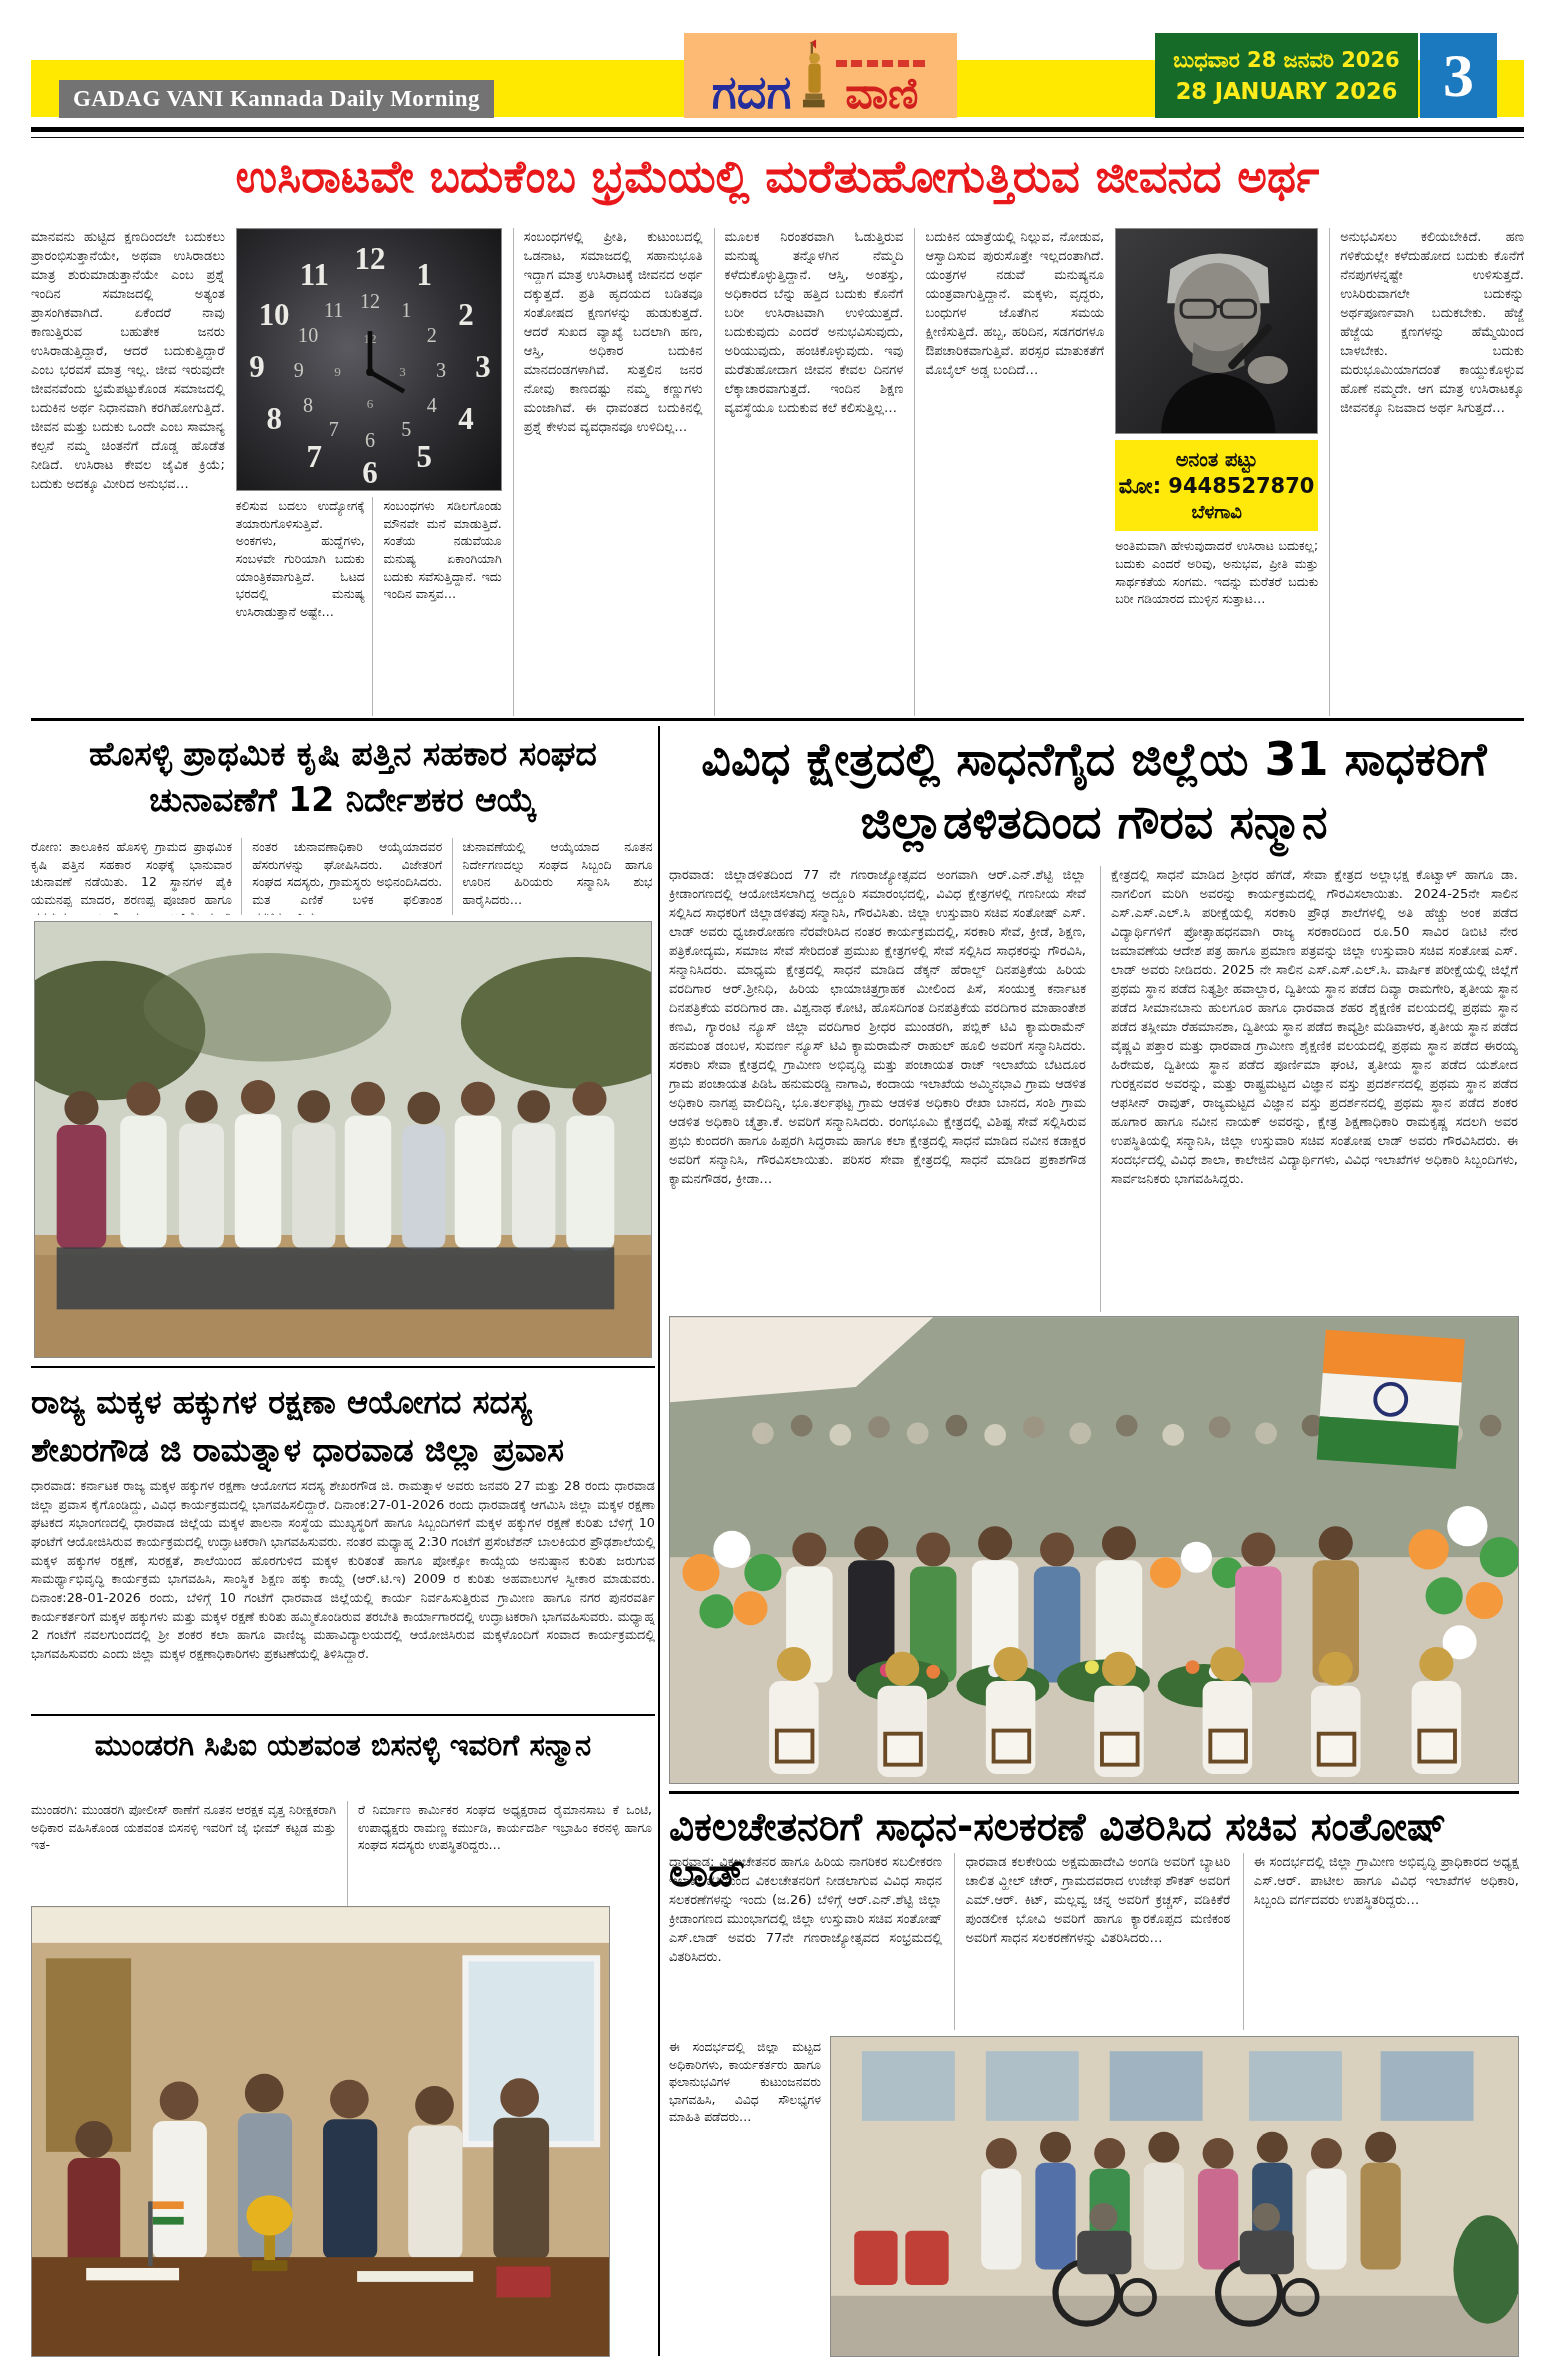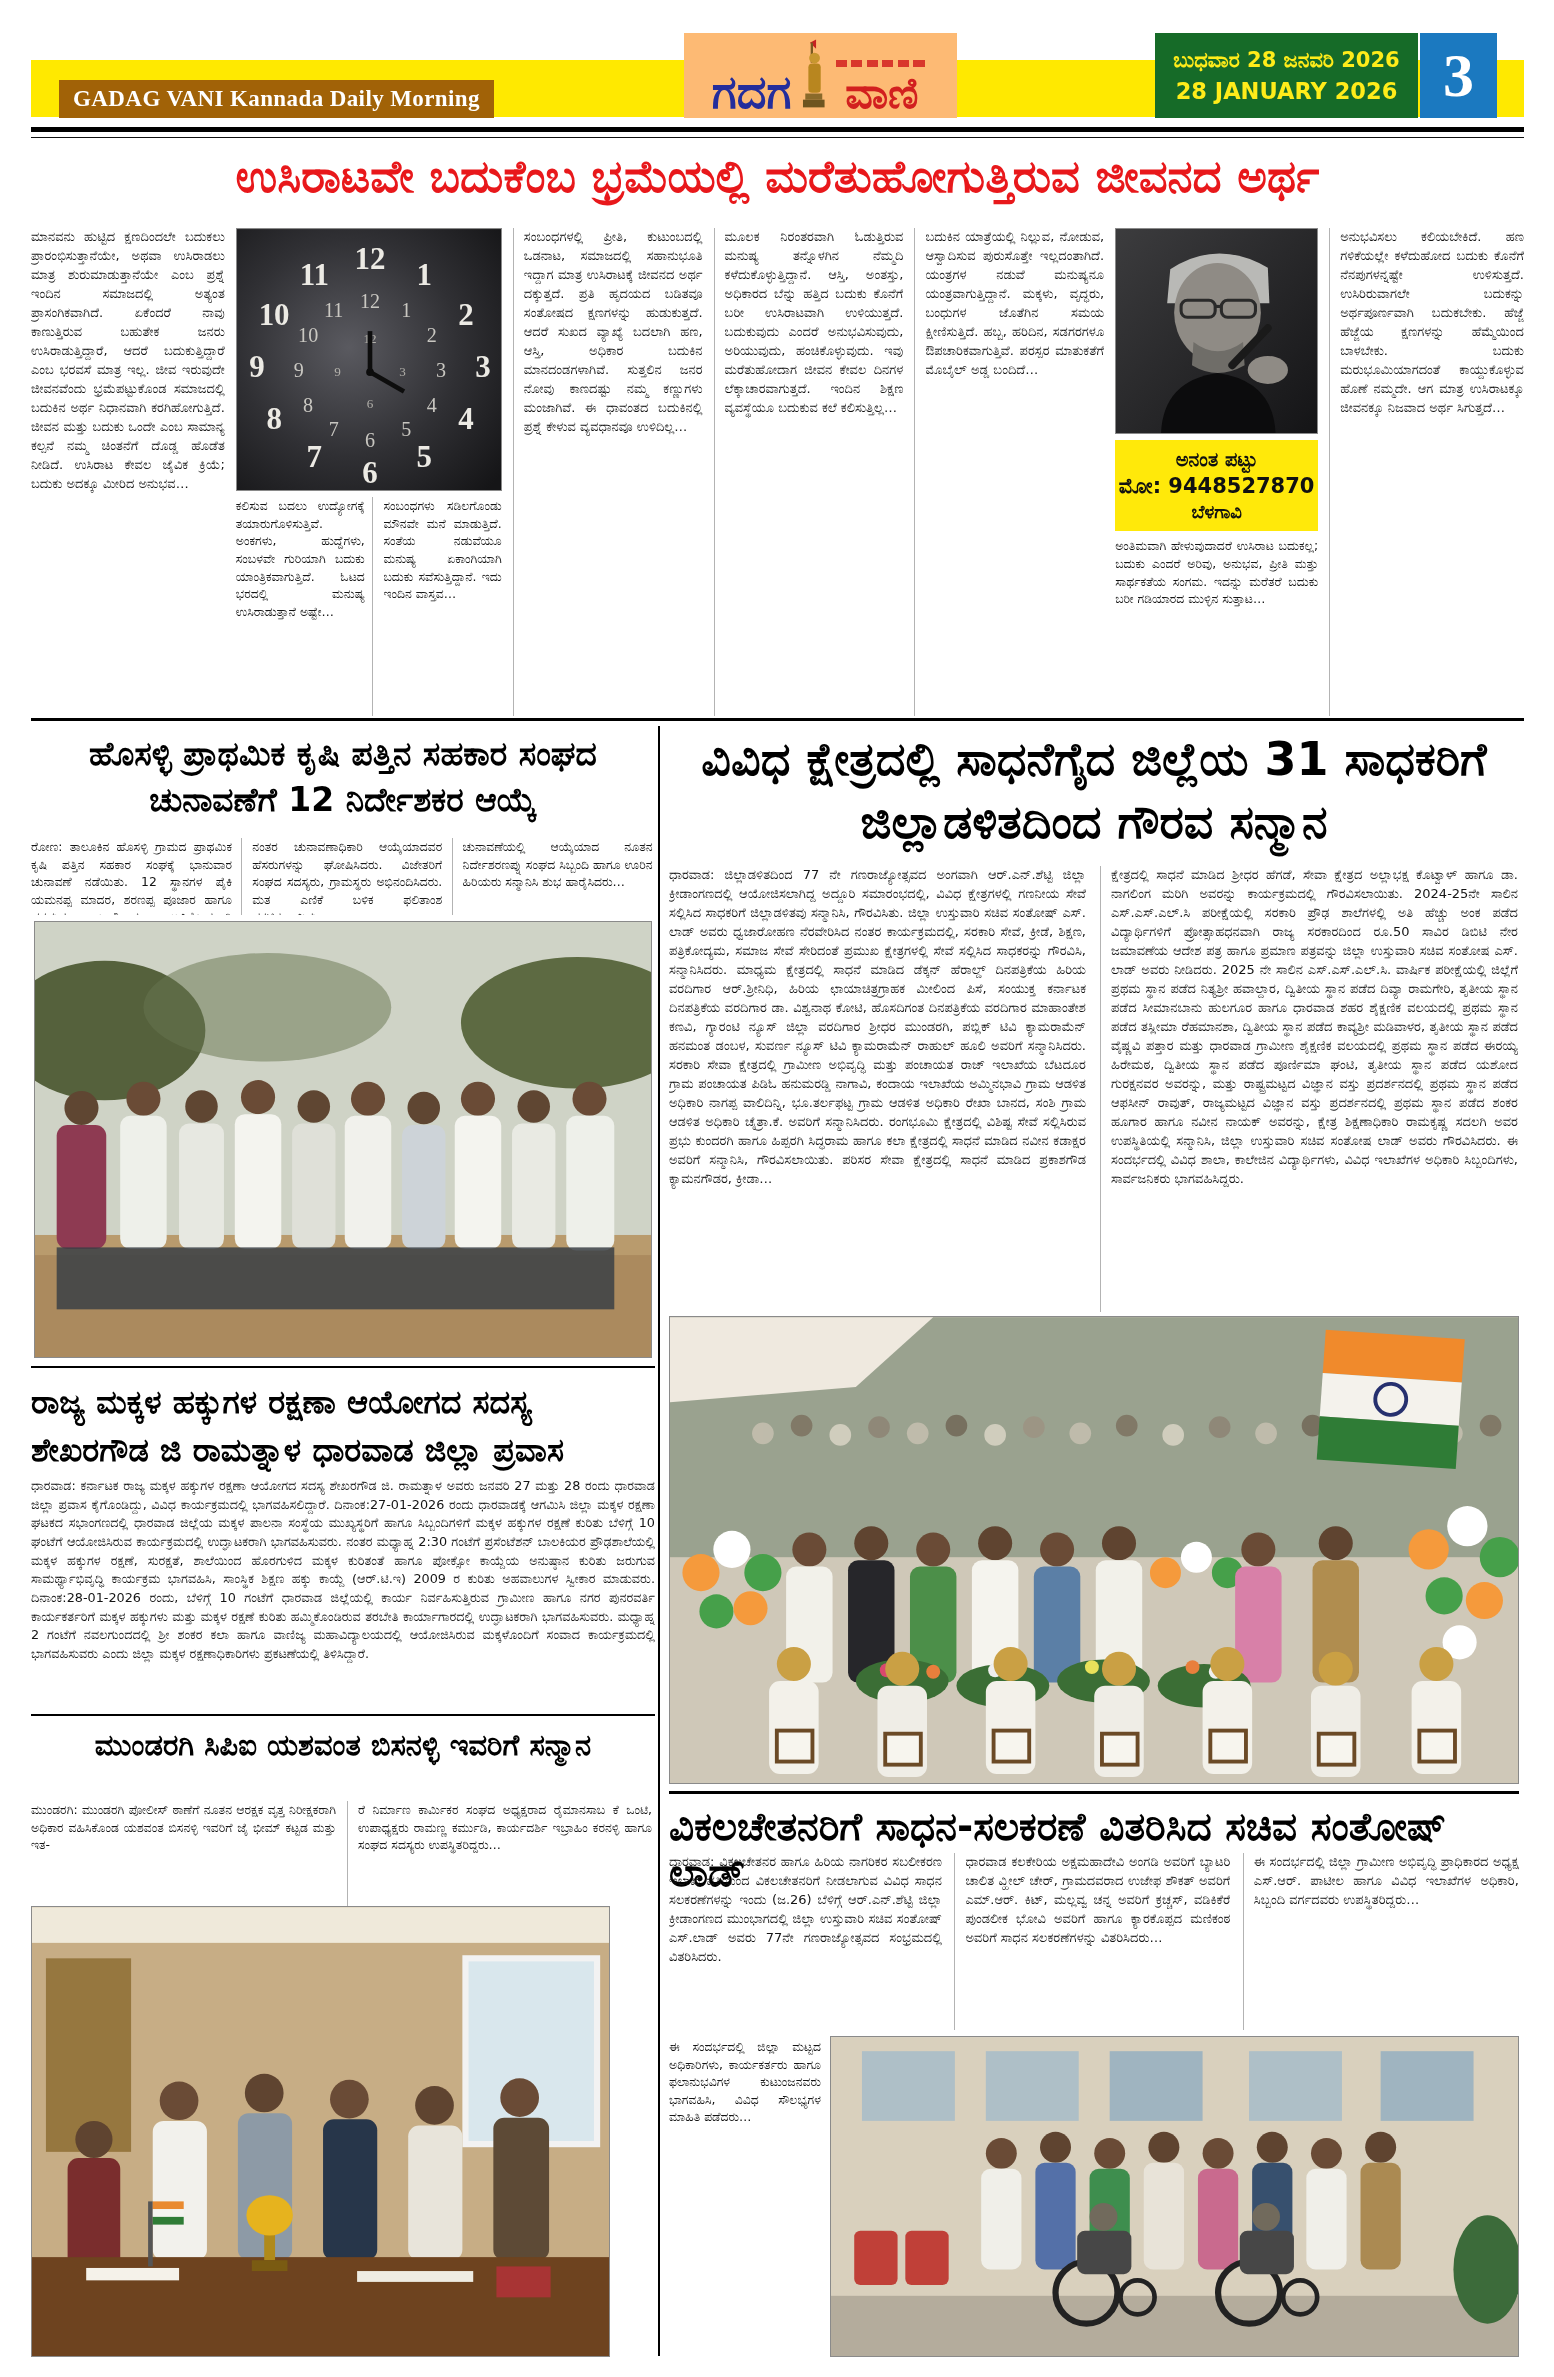--- a/index.html
+++ b/index.html
@@ -1,20 +1,20 @@
 <!DOCTYPE html>
 <html style="font-size:12.4px"><head>
 <meta charset="utf-8">
 <style>
   html,body{margin:0;padding:0;background:#ffffff;}
   body{width:1555px;height:2377px;position:relative;font-family:"DejaVu Sans",sans-serif;color:#141414;overflow:hidden;}
   .abs{position:absolute;}
   
   .band{background:#ffe900;}
-  .navybox{background:#a16207;color:#ffffff;font-family:"Liberation Serif",serif;font-weight:bold;
+  .navybox{background:#737373;color:#ffffff;font-family:"Liberation Serif",serif;font-weight:bold;
            font-size:23px;display:flex;align-items:center;justify-content:center;letter-spacing:0.4px;}
   .logopanel{background:#fdba74;display:flex;align-items:flex-end;justify-content:center;gap:7.7px;padding-bottom:3.1px;box-sizing:border-box;}
   .logo-left{color:#232d9c;font-size:46px;font-weight:bold;line-height:1;}
   .logo-right{color:#d2201f;font-size:43px;font-weight:bold;line-height:1;}
   .tagline-bars{height:7.7px;width:93px;margin:0 0 4.6px 1.5px;
       background:repeating-linear-gradient(90deg,#d2201f 0 11px,transparent 11px 15.5px);opacity:.85;}
   .greenbox{background:#166b28;color:#ffec1a;text-align:center;box-sizing:border-box;padding-top:12.4px;font-weight:bold;}
   .greenbox .l1{font-size:21px;line-height:1.45;}
   .greenbox .l2{font-size:22.5px;line-height:1.4;}
   .bluebox{background:#1b79c0;color:#ffffff;display:flex;align-items:center;justify-content:center;
@@ -165,21 +165,21 @@
   <div class="kn colsep" style="width:195px;height:488px;">ಅನುಭವಿಸಲು ಕಲಿಯಬೇಕಿದೆ. ಹಣ ಗಳಿಕೆಯಲ್ಲೇ ಕಳೆದುಹೋದ ಬದುಕು ಕೊನೆಗೆ ನೆನಪುಗಳನ್ನಷ್ಟೇ ಉಳಿಸುತ್ತದೆ. ಉಸಿರಿರುವಾಗಲೇ ಬದುಕನ್ನು ಅರ್ಥಪೂರ್ಣವಾಗಿ ಬದುಕಬೇಕು. ಹೆಜ್ಜೆ ಹೆಜ್ಜೆಯ ಕ್ಷಣಗಳನ್ನು ಹೆಮ್ಮೆಯಿಂದ ಬಾಳಬೇಕು. ಬದುಕು ಮರುಭೂಮಿಯಾಗದಂತೆ ಕಾಯ್ದುಕೊಳ್ಳುವ ಹೊಣೆ ನಮ್ಮದೇ. ಆಗ ಮಾತ್ರ ಉಸಿರಾಟಕ್ಕೂ ಜೀವನಕ್ಕೂ ನಿಜವಾದ ಅರ್ಥ ಸಿಗುತ್ತದೆ…</div>
 </div>
 
 <div class="abs rule" style="left:31px;top:718px;width:1493px;height:3.1px;"></div>
 <div class="abs rule" style="left:658px;top:726px;width:2.3px;height:1630px;"></div>
 
 <div class="abs h2k" style="left:31px;top:731px;width:624px;height:99px;font-size:33px;text-align:center;line-height:1.38;">ಹೊಸಳ್ಳಿ ಪ್ರಾಥಮಿಕ ಕೃಷಿ ಪತ್ತಿನ ಸಹಕಾರ ಸಂಘದ ಚುನಾವಣೆಗೆ 12 ನಿರ್ದೇಶಕರ ಆಯ್ಕೆ</div>
 <div class="abs" style="left:31px;top:838px;width:624px;height:77px;display:flex;gap:9.3px;">
   <div class="kn-s" style="width:201px;">ರೋಣ: ತಾಲೂಕಿನ ಹೊಸಳ್ಳಿ ಗ್ರಾಮದ ಪ್ರಾಥಮಿಕ ಕೃಷಿ ಪತ್ತಿನ ಸಹಕಾರ ಸಂಘಕ್ಕೆ ಭಾನುವಾರ ಚುನಾವಣೆ ನಡೆಯಿತು. 12 ಸ್ಥಾನಗಳ ಪೈಕಿ ಯಮನಪ್ಪ ಮಾದರ, ಶರಣಪ್ಪ ಪೂಜಾರ ಹಾಗೂ ಹನಮಪ್ಪ ಜಾಲಿಹಾಳ ಅವಿರೋಧವಾಗಿ ಆಯ್ಕೆಯಾದರು. ಇನ್ನು 9 ಸ್ಥಾನಗಳಿಗೆ ಚುನಾವಣೆ ನಡೆದು…</div>
   <div class="kn-s colsep" style="width:201px;">ನಂತರ ಚುನಾವಣಾಧಿಕಾರಿ ಆಯ್ಕೆಯಾದವರ ಹೆಸರುಗಳನ್ನು ಘೋಷಿಸಿದರು. ವಿಜೇತರಿಗೆ ಸಂಘದ ಸದಸ್ಯರು, ಗ್ರಾಮಸ್ಥರು ಅಭಿನಂದಿಸಿದರು. ಮತ ಎಣಿಕೆ ಬಳಿಕ ಫಲಿತಾಂಶ ಪ್ರಕಟಿಸಲಾಯಿತು…</div>
-  <div class="kn-s colsep" style="width:201px;">ಚುನಾವಣೆಯಲ್ಲಿ ಆಯ್ಕೆಯಾದ ನೂತನ ನಿರ್ದೇಶರಣಪ್ನು ಸಂಘದ ಸಿಬ್ಬಂದಿ ಹಾಗೂ ಊರಿನ ಹಿರಿಯರು ಸನ್ಮಾನಿಸಿ ಶುಭ ಹಾರೈಸಿದರು…</div>
+  <div class="kn-s colsep" style="width:201px;">ಚುನಾವಣೆಯಲ್ಲಿ ಆಯ್ಕೆಯಾದ ನೂತನ ನಿರ್ದೇಗಣದಲ್ನು ಸಂಘದ ಸಿಬ್ಬಂದಿ ಹಾಗೂ ಊರಿನ ಹಿರಿಯರು ಸನ್ಮಾನಿಸಿ ಶುಭ ಹಾರೈಸಿದರು…</div>
 </div>
 
 <figure class="abs photo" style="left:34px;top:921px;width:618px;height:437px;">
   <svg width="618" height="437" viewBox="0 0 798 564">
     <rect width="798" height="564" fill="#cfd3c6"></rect>
     <ellipse cx="90" cy="140" rx="130" ry="90" fill="#55613c"></ellipse>
     <ellipse cx="300" cy="110" rx="160" ry="70" fill="#68745083"></ellipse>
     <ellipse cx="700" cy="130" rx="150" ry="85" fill="#5d6a42"></ellipse>
     <rect y="420" width="798" height="144" fill="#ab8a5e"></rect>
     <rect y="404" width="798" height="26" fill="#b99b6d"></rect>

